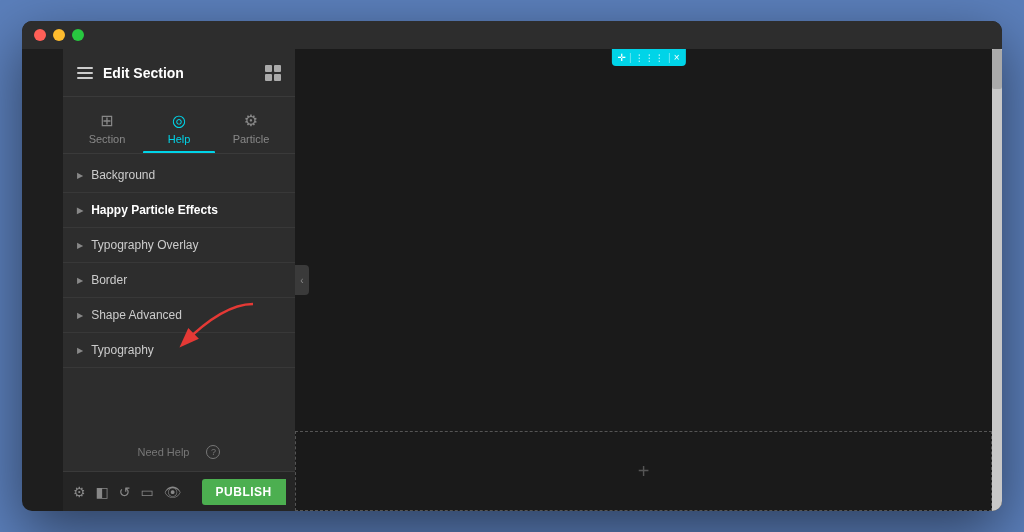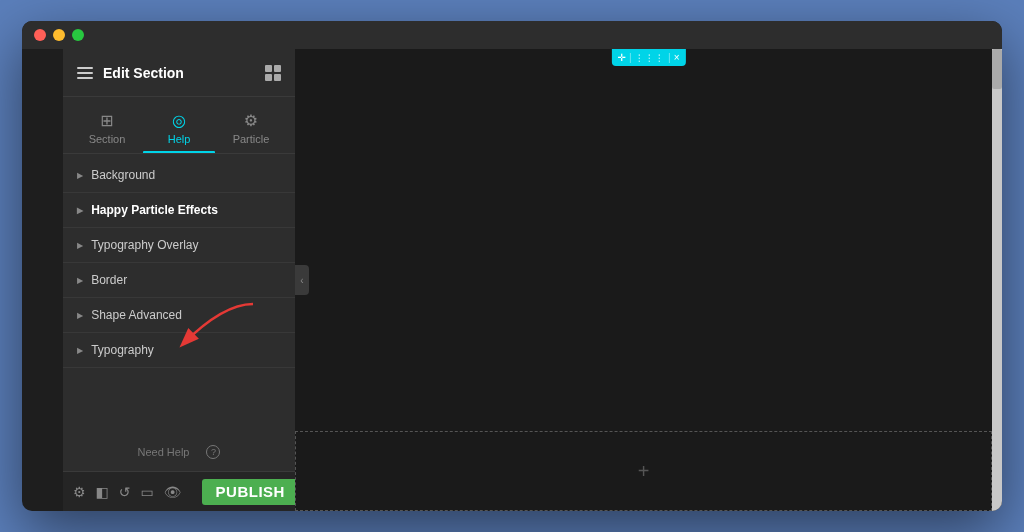--- a/index.html
+++ b/index.html
@@ -227,21 +227,21 @@
 
     .spacer { flex: 1; }
 
     .publish-btn {
       background: #4caf50;
       color: white;
       border: none;
       padding: 0 14px;
       height: 26px;
       border-radius: 3px 0 0 3px;
-      font-size: 15px;
+      font-size: 12px;
       font-weight: 700;
       cursor: pointer;
       letter-spacing: 0.5px;
     }
 
     .publish-arrow {
       background: #43a047;
       color: white;
       border: none;
       width: 20px;

